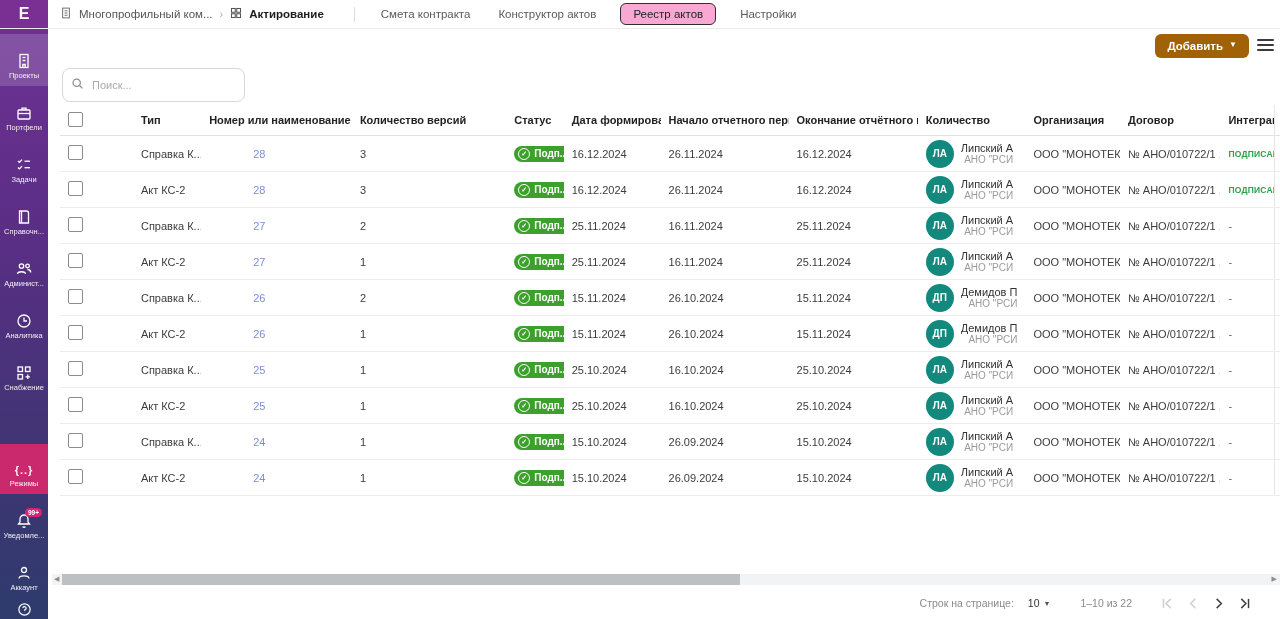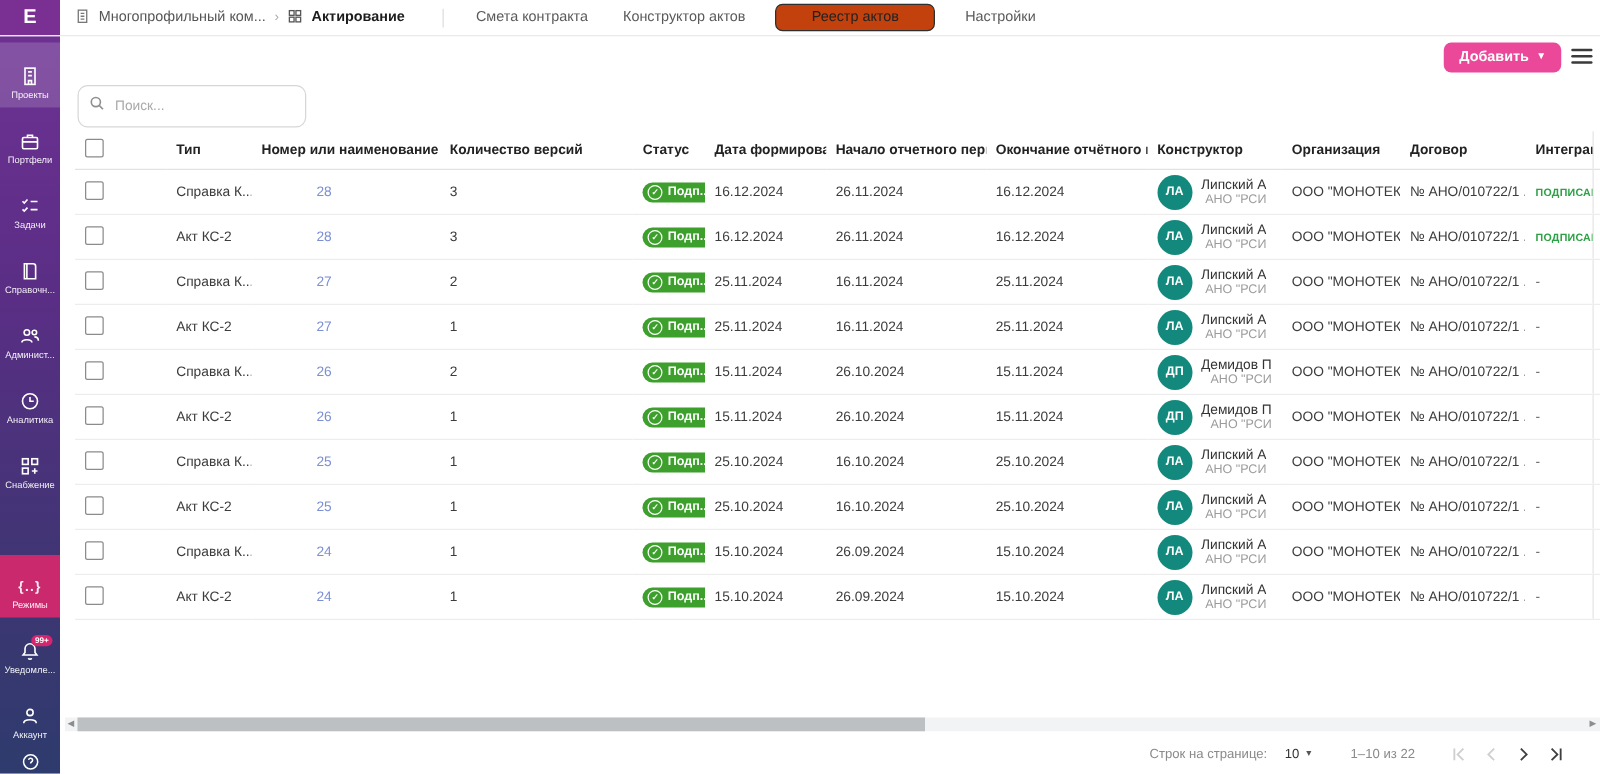--- a/index.html
+++ b/index.html
@@ -11,41 +11,41 @@
   .topbar{position:absolute;top:0;left:0;right:0;height:28px;background:#fff;
     border-bottom:1px solid #eaeaea;display:flex;align-items:center;z-index:5;}
   .logo{width:48px;height:28px;background:#7a2f93;color:#fff;display:flex;
     align-items:center;justify-content:center;font-weight:bold;font-size:16px;flex:none;}
   .crumbs{display:flex;align-items:center;gap:7px;margin-left:12px;font-size:11.5px;color:#555;}
   .crumb-sep{color:#aaa;font-size:11px;}
   .crumb-module{font-weight:bold;color:#1c1c1c;}
   .tb-divider{width:1px;height:15px;background:#ddd;margin:0 26px 0 30px;}
   .tabs{display:flex;align-items:center;gap:28px;font-size:11.5px;color:#5a5a5a;}
   .tab{cursor:pointer;white-space:nowrap;}
-  .tab.boxed{border:1px solid #2f2f2f;border-radius:6px;background:#c2410c;color:#222;
-    padding:4px 28px;margin:0 -4px;}
+  .tab.boxed{border:1px solid #2f2f2f;border-radius:6px;background:#f9a8d4;color:#222;
+    padding:4px 12px;margin:0 -4px;}
   
   .sidebar{position:absolute;top:28px;left:0;bottom:0;width:48px;
     background:linear-gradient(180deg,#6e3193 0%,#5a2e85 35%,#3f3573 72%,#2e3b6d 100%);
     display:flex;flex-direction:column;align-items:stretch;padding-top:6px;box-sizing:border-box;}
   .side-item{display:flex;flex-direction:column;align-items:center;gap:3px;
     padding:19px 0 6px;color:rgba(255,255,255,.92);cursor:pointer;}
   .side-item .lbl{font-size:7.5px;line-height:8px;max-width:46px;overflow:hidden;
     white-space:nowrap;text-overflow:ellipsis;}
   .side-item.active{background:rgba(255,255,255,.16);}
   .side-item.mode{background:#ca2a6d;}
   .side-item svg{display:block;}
   .side-spacer{flex:1;}
   .bell-wrap{position:relative;}
   .badge{position:absolute;top:-5px;left:9px;background:#d6246e;color:#fff;
     font-size:6.5px;font-weight:bold;padding:1px 3px;border-radius:6px;line-height:7px;}
   .braces{font-size:11px;font-weight:bold;letter-spacing:1px;line-height:14px;}
   .help-btn{display:flex;justify-content:center;padding:4px 0 2px;color:rgba(255,255,255,.9);cursor:pointer;}
   
-  .add-btn{position:absolute;top:34px;right:31px;background:#ec4899;color:#fff;
+  .add-btn{position:absolute;top:34px;right:31px;background:#a16207;color:#fff;
     font-size:11.5px;font-weight:bold;border:none;border-radius:6px;
     padding:6px 12px;display:flex;align-items:flex-start;gap:6px;cursor:pointer;margin-left:48px;}
   .add-caret{font-size:8px;}
   .hamburger{position:absolute;top:39px;right:6px;width:17px;height:12px;cursor:pointer;
     display:flex;flex-direction:column;justify-content:space-between;}
   .hamburger i{display:block;height:2px;background:#3a3a3a;border-radius:1px;}
   .search{position:absolute;top:68px;left:62px;width:183px;height:28px;box-sizing:border-box;
     border:1px solid #d7d7d7;border-radius:8px;background:#fff;display:flex;align-items:center;
     padding:16px 8px;gap:6px;}
   .search input{border:none;outline:none;flex:1;font-size:11px;font-family:inherit;
@@ -274,21 +274,21 @@
   <thead>
     <tr>
       <th><span class="checkbox"></span></th>
       <th>Тип</th>
       <th>Номер или наименование</th>
       <th>Количество версий</th>
       <th>Статус</th>
       <th>Дата формирования</th>
       <th>Начало отчетного пери...</th>
       <th>Окончание отчётного п...</th>
-      <th>Конструктор</th>
+      <th>Количество</th>
       <th>Организация</th>
       <th>Договор</th>
       <th>Интеграция</th>
       <th class="c-sliver"></th>
     </tr>
   </thead>
   <tbody id="table-body">
       <tr>
     <td><span class="checkbox"></span></td>
     <td>Справка К...</td>

